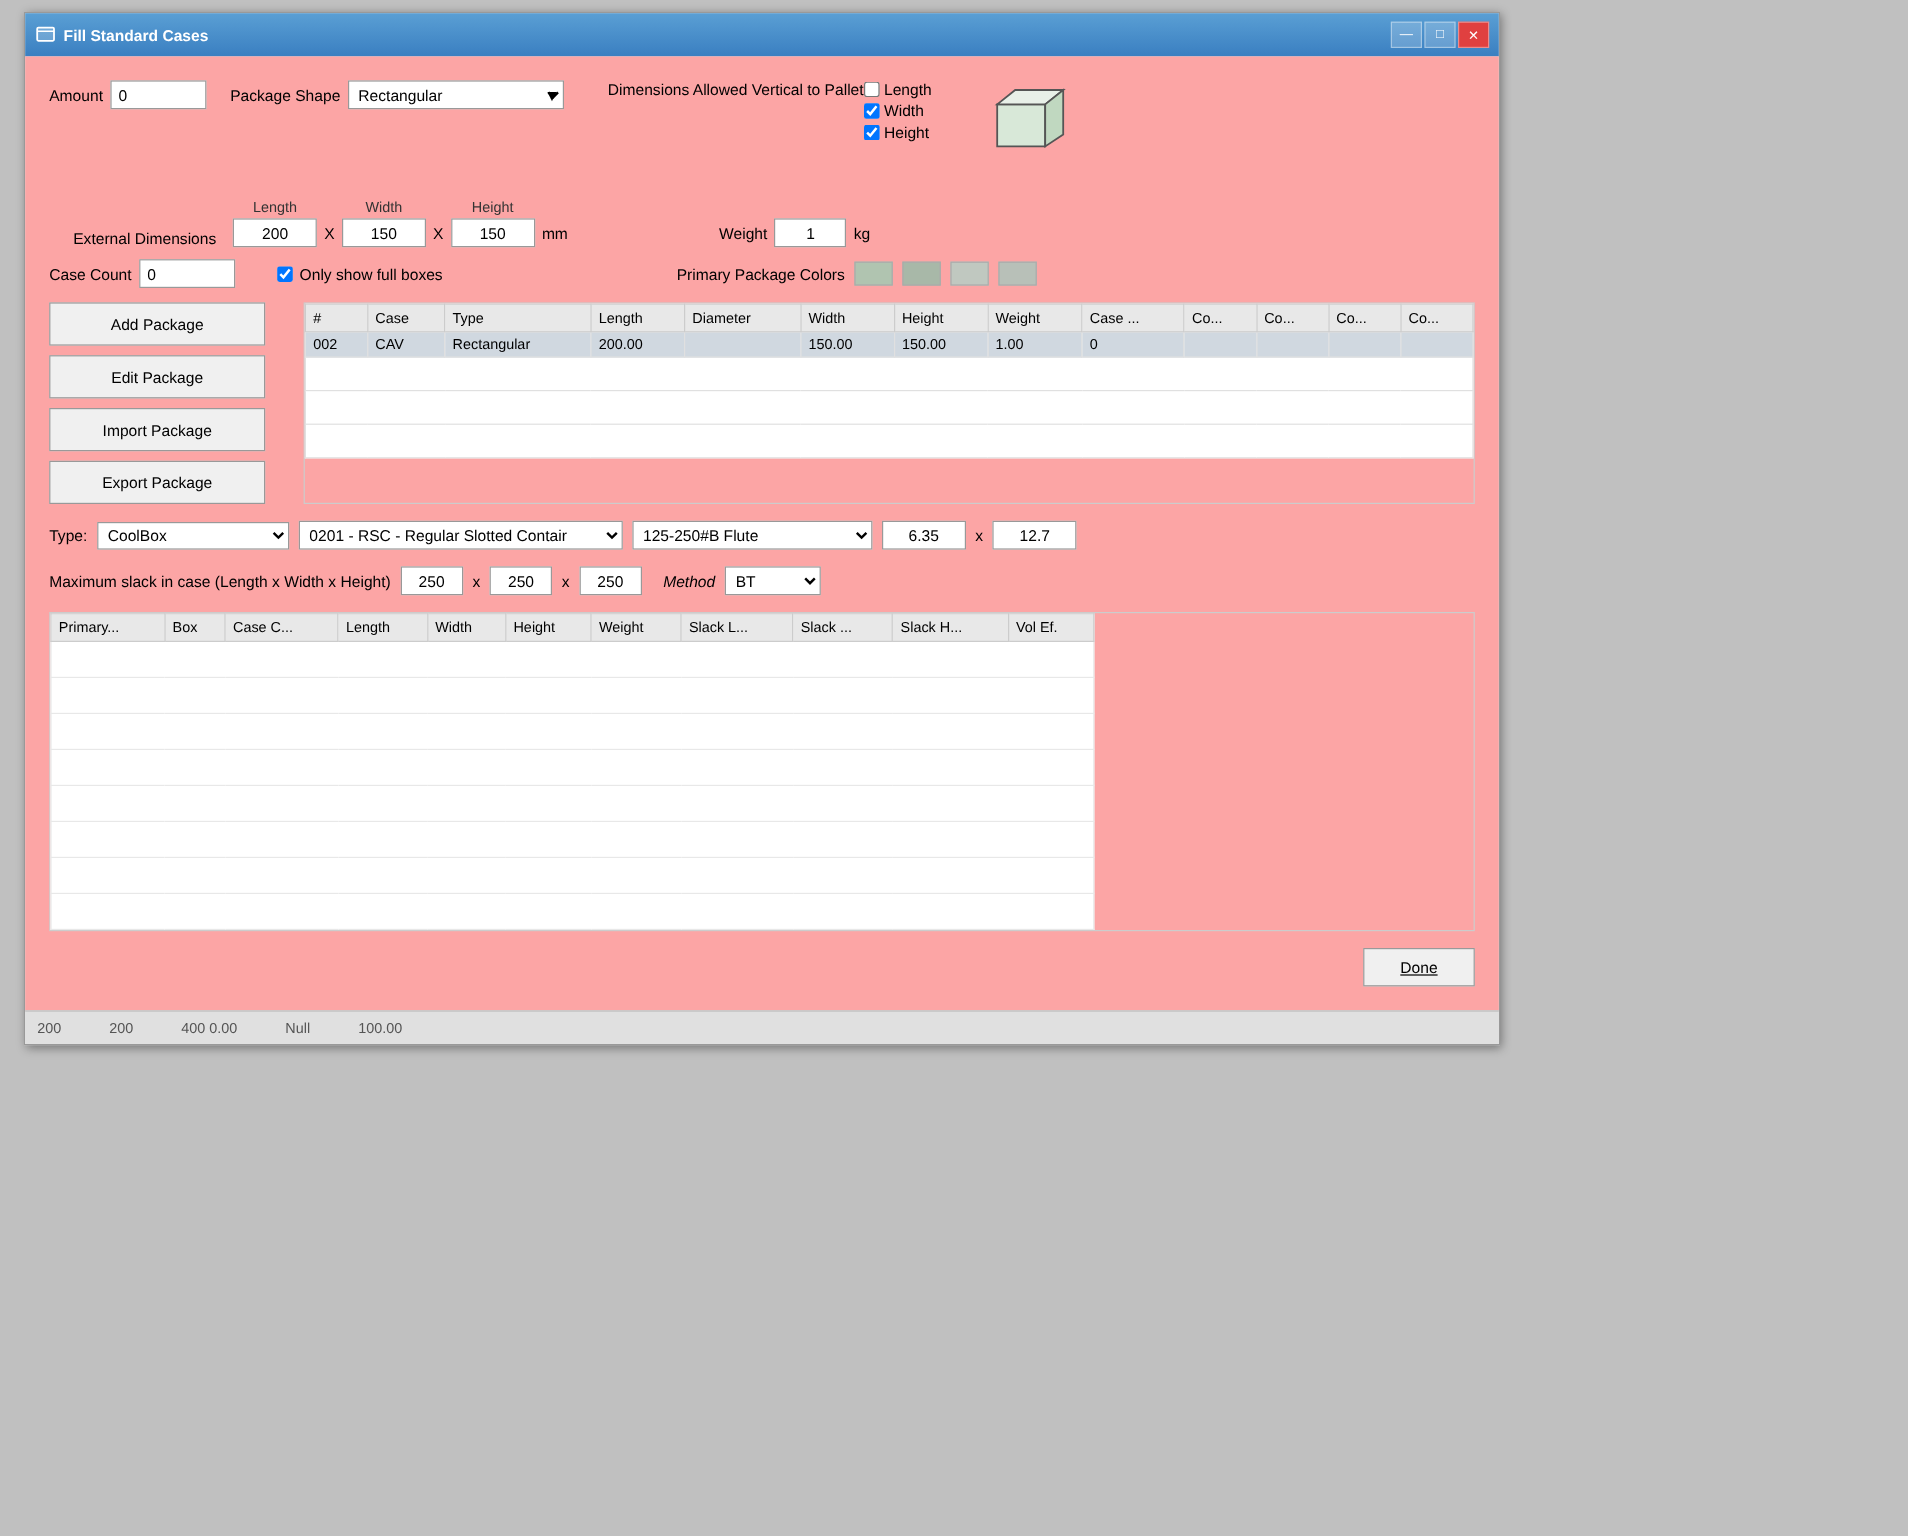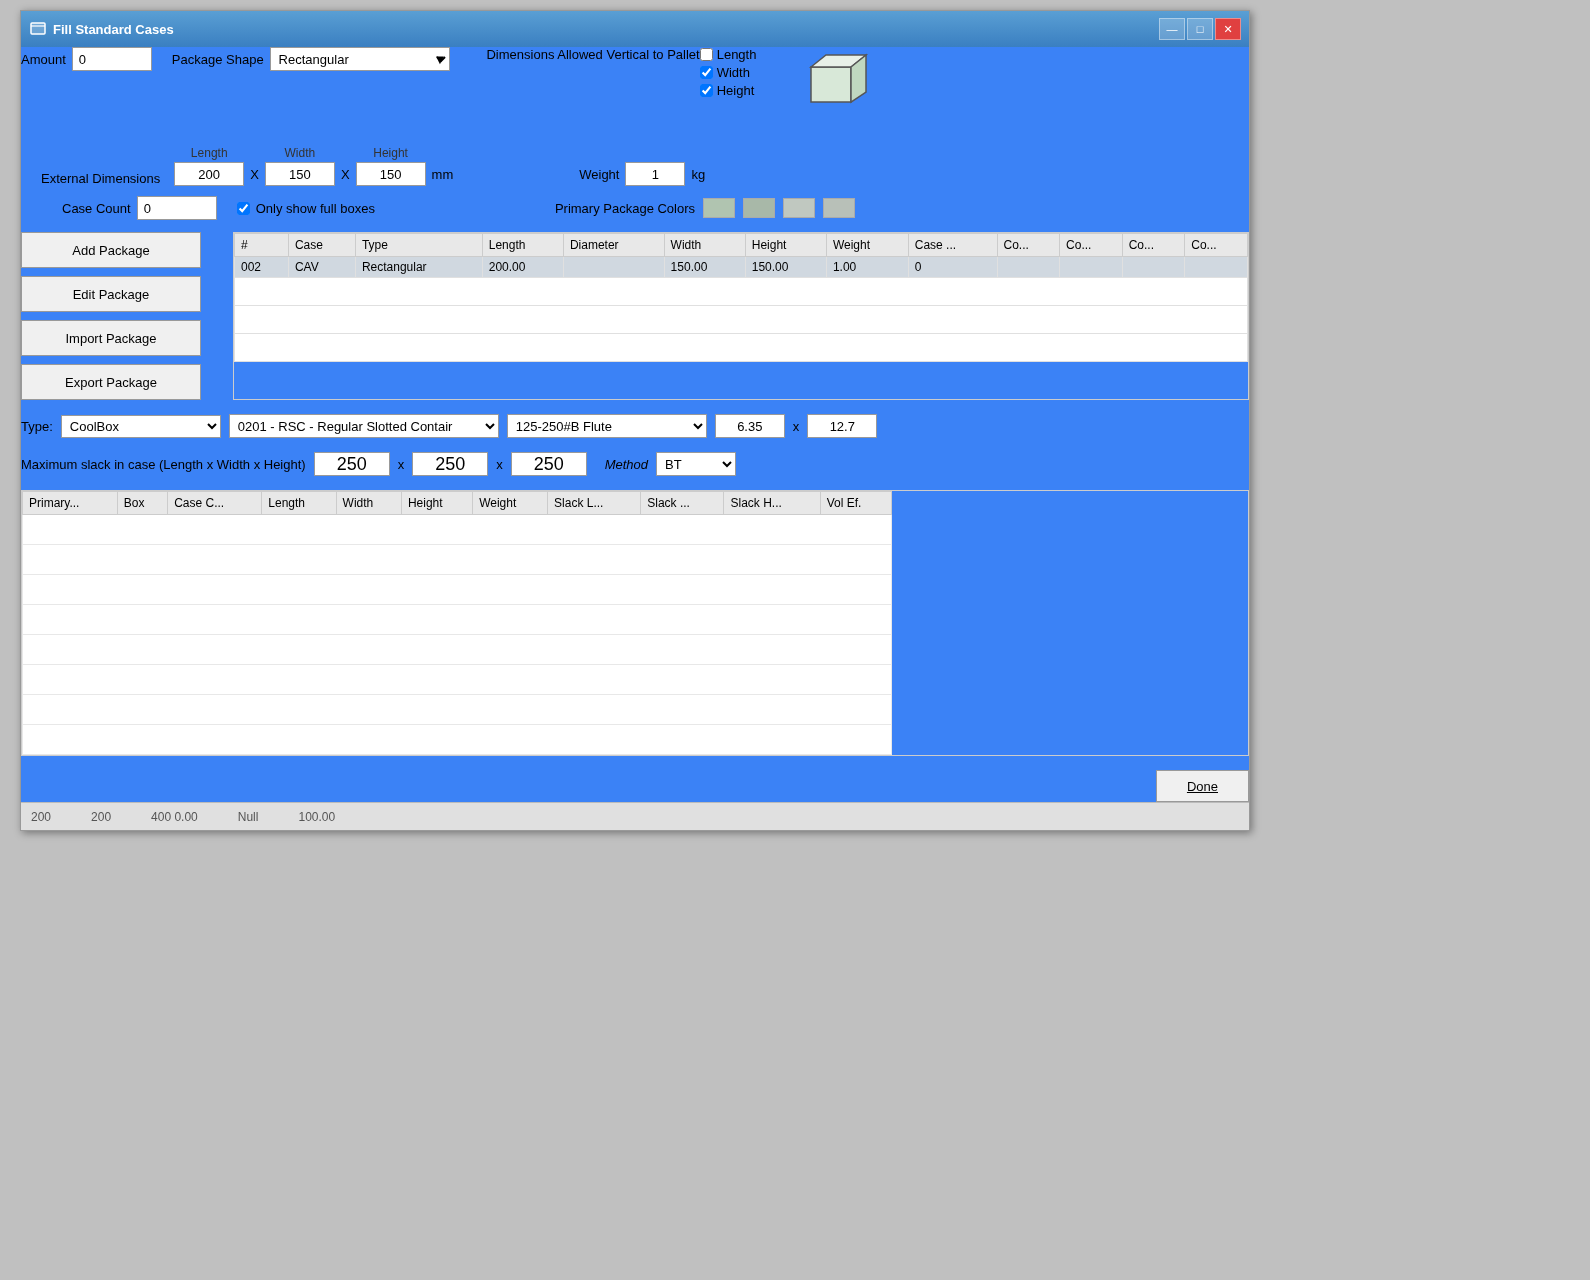--- a/index.html
+++ b/index.html
@@ -51,22 +51,22 @@
       font-size: 11px;
       cursor: pointer;
       display: flex;
       align-items: center;
       justify-content: center;
     }
     .title-btn.close {
       background: #e04040;
     }
     .content {
-      padding: 0;
-      background: #3b82f6;
+      padding: 20px;
+      background: #fca5a5;
     }
     .form-group {
       display: flex;
       align-items: center;
       gap: 6px;
     }
     .form-input {
       border: 1px solid #999;
       background: white;
       padding: 3px 6px;
@@ -207,25 +207,25 @@
       text-align: center;
     }
     
     .slack-row {
       display: flex;
       align-items: center;
       gap: 8px;
       margin-bottom: 14px;
     }
     .slack-input {
-      width: 76px;
-      height: 24px;
-      border: 1px solid #999;
-      background: white;
-      font-size: 18px;
+      width: 52px;
+      height: 24px;
+      border: 1px solid #999;
+      background: white;
+      font-size: 13px;
       padding: 2px 6px;
       text-align: center;
     }
     .method-select {
       width: 80px;
       height: 24px;
       border: 1px solid #999;
       background: white;
       font-size: 13px;
       padding: 2px 4px;
@@ -369,21 +369,21 @@
       </div>
       <span style="margin-bottom:4px;">mm</span>
 
       <div style="display:flex; align-items:flex-end; gap:6px; margin-left:120px;">
         <span style="margin-bottom:4px;">Weight</span>
         <input type="text" class="dim-input" value="1" style="width: 60px;">
         <span style="margin-bottom:4px;">kg</span>
       </div>
     </div>
 
-    <div style="display:flex; align-items:center; gap:20px; margin-bottom:12px;margin-left:41px;">
+    <div style="display:flex; align-items:center; gap:35px; margin-bottom:12px;">
       <div class="form-group">
         <span>Case Count</span>
         <input type="text" class="form-input input-medium" value="0" style="">
       </div>
       <div class="only-show-group">
         <input type="checkbox" checked="" style="">
         <span>Only show full boxes</span>
       </div>
       <div style="display:flex; align-items:center; gap:8px; margin-left:160px;">
         <span>Primary Package Colors</span>

